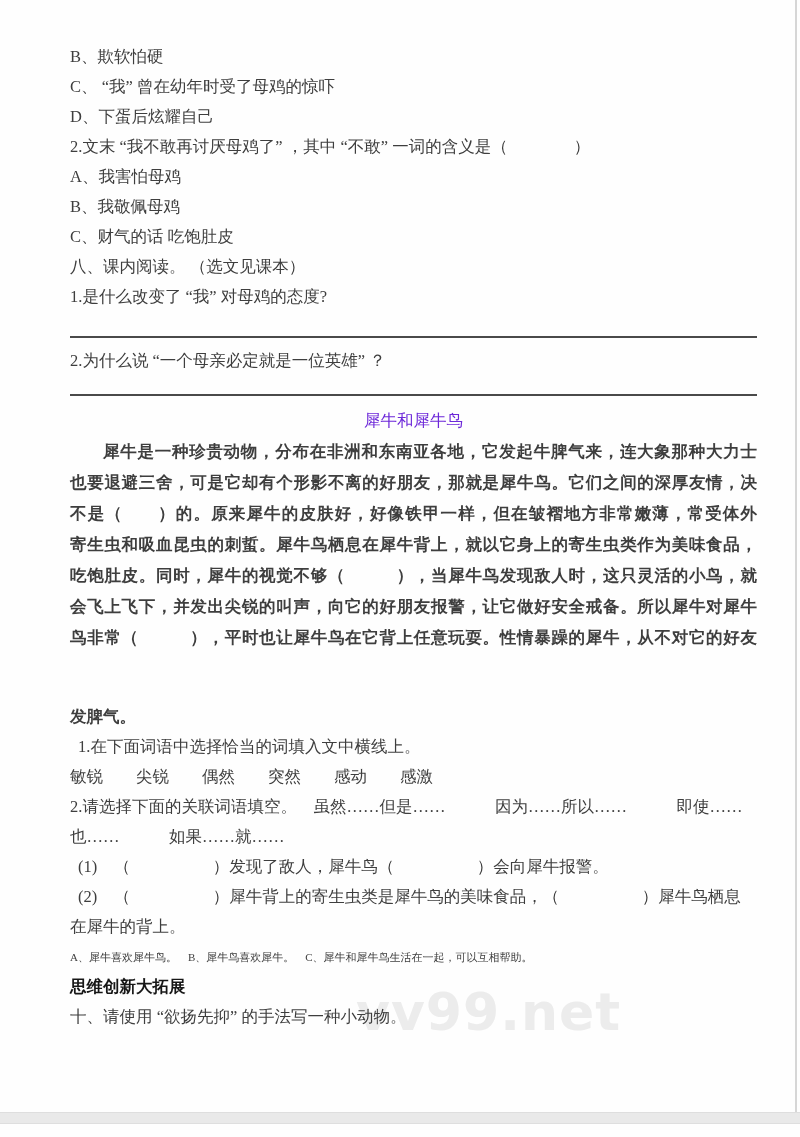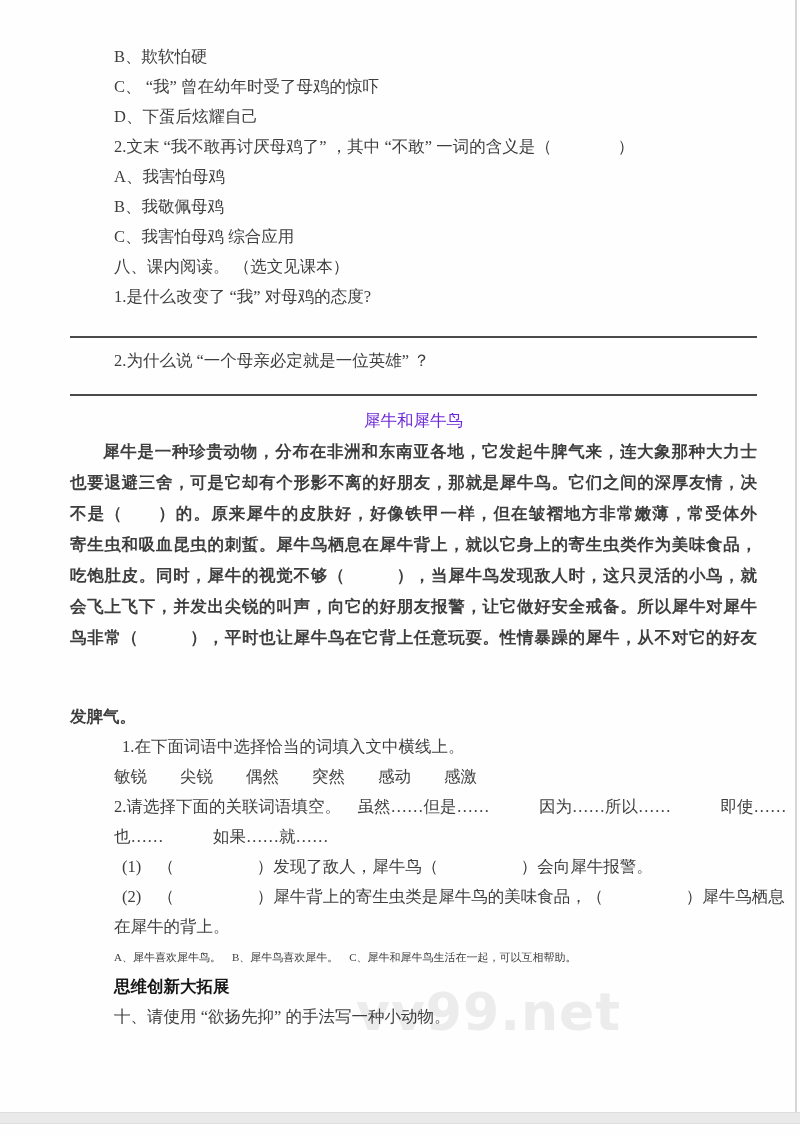--- a/index.html
+++ b/index.html
@@ -43,21 +43,20 @@
   .content {
     position: absolute;
     left: 70px; top: 42px;
     width: 687px;
     z-index: 2;
   }
   .ln {
     height: 30px;
     line-height: 30px;
     white-space: pre;
-    margin-left: 44px;
   }
   .pl {
     height: 31px;
     line-height: 31px;
     text-align: justify;
     text-align-last: justify;
     text-justify: inter-character;
     font-weight: bold;
   }
   .pl-first { text-indent: 2em; }
@@ -84,21 +83,21 @@
 
   <div class="content">
 
     <div class="ln">B、欺软怕硬</div>
     <div class="ln">C、 “我” 曾在幼年时受了母鸡的惊吓</div>
     <div class="ln">D、下蛋后炫耀自己</div>
 
     <div class="ln">2.文末 “我不敢再讨厌母鸡了” ，其中 “不敢” 一词的含义是（　　　　）</div>
     <div class="ln">A、我害怕母鸡</div>
     <div class="ln">B、我敬佩母鸡</div>
-    <div class="ln">C、我害怕母鸡 综合应用</div>
+    <div class="ln">C、财气的话 吃饱肚皮</div>
 
     <div class="ln">八、课内阅读。 （选文见课本）</div>
     <div class="ln">1.是什么改变了 “我” 对母鸡的态度?</div>
 
     <hr class="answer-rule rule-1">
 
     <div class="ln">2.为什么说 “一个母亲必定就是一位英雄” ？</div>
 
     <hr class="answer-rule rule-2">
 

